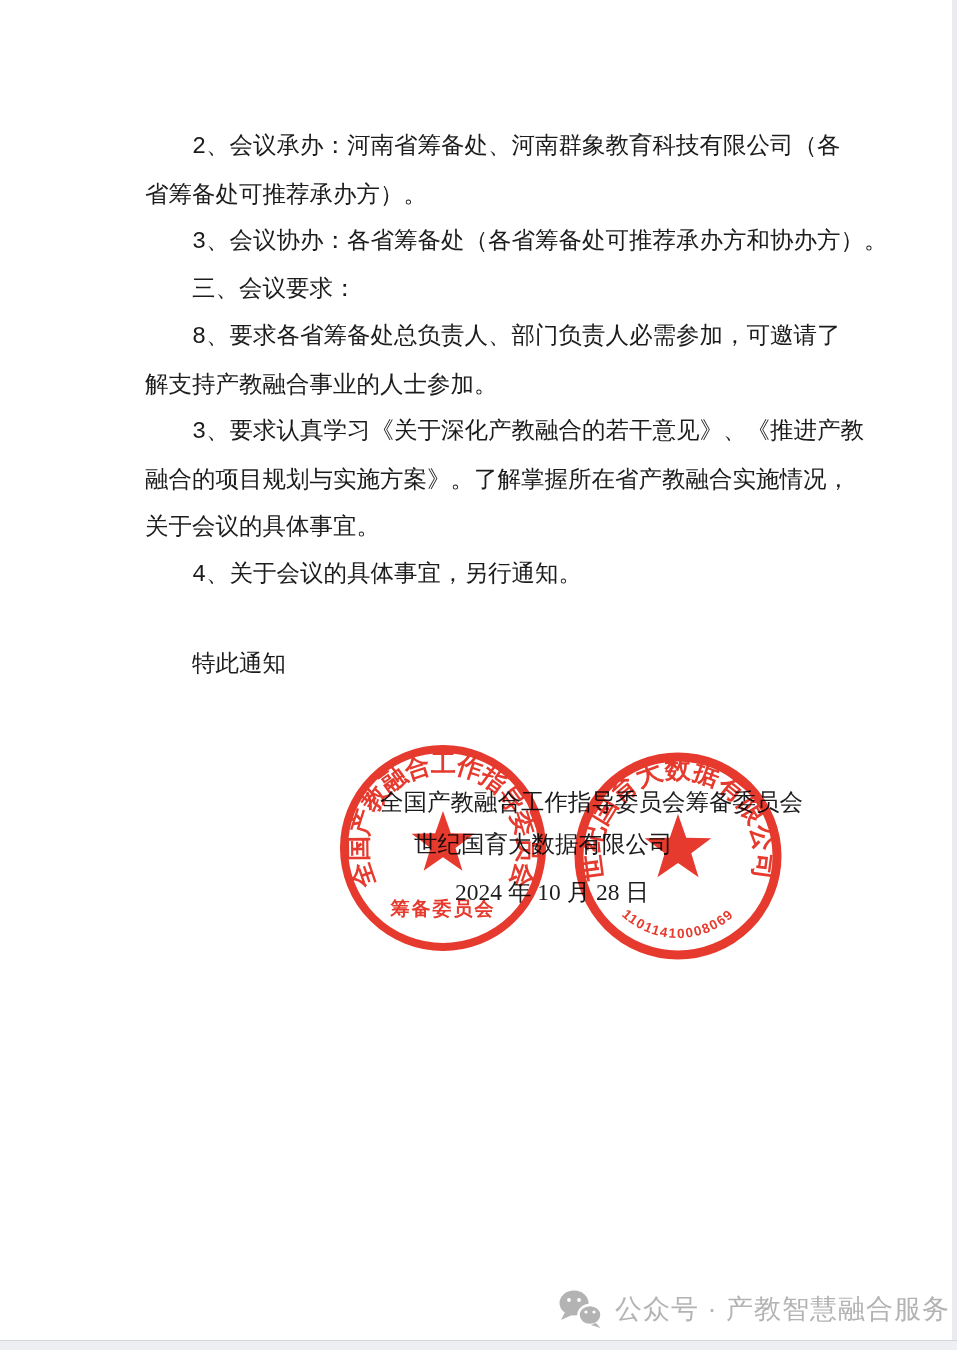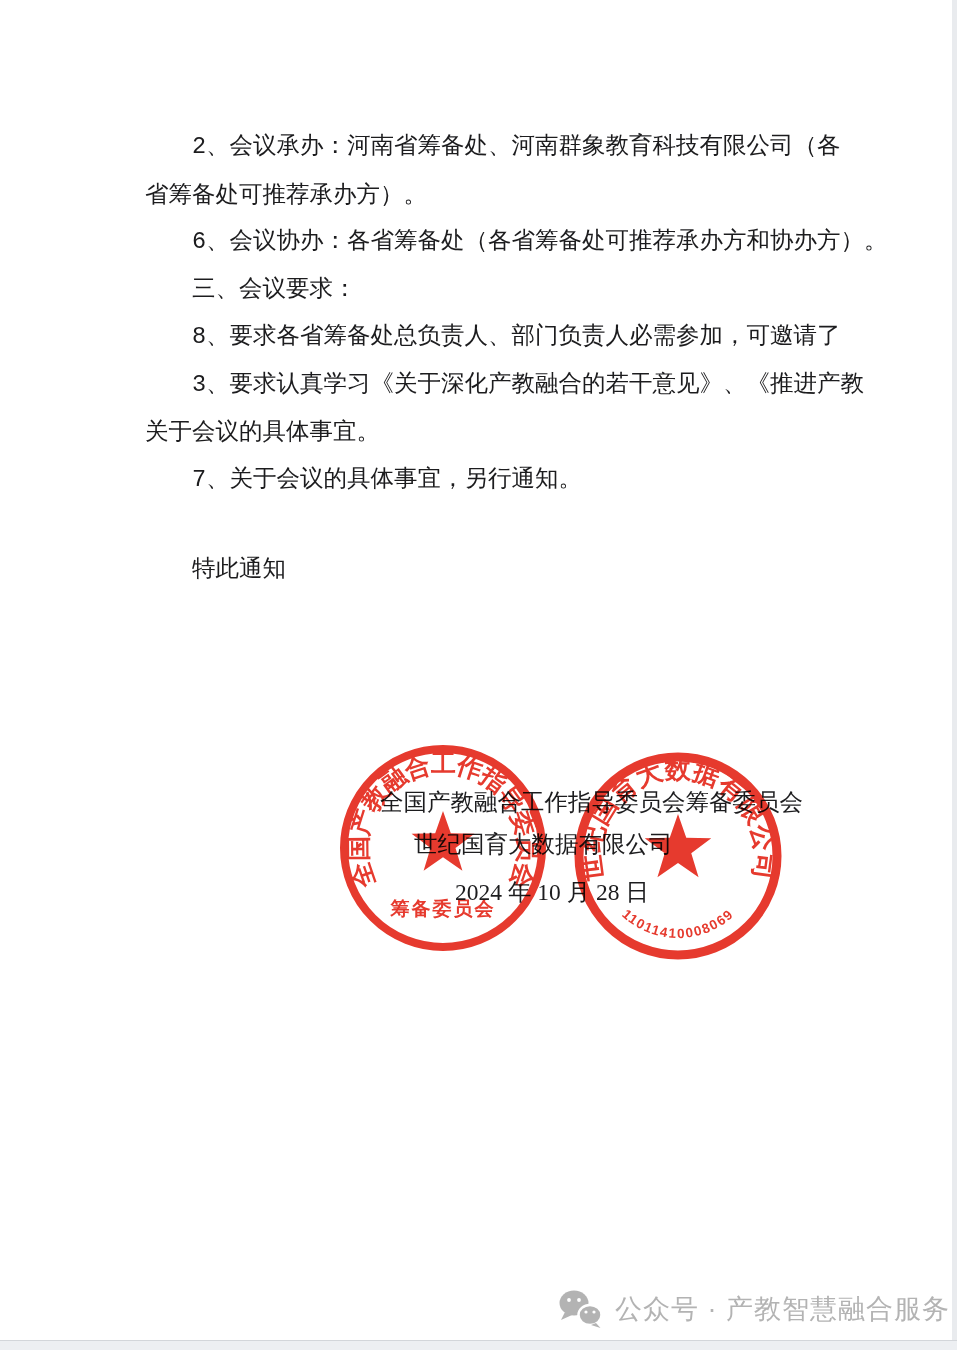--- a/index.html
+++ b/index.html
@@ -54,33 +54,35 @@
 <body>
 
 <div class="page">
 
   <div class="body-text">
 
       <div class="line indent">2、会议承办：河南省筹备处、河南群象教育科技有限公司（各</div>
 
       <div class="line flow">省筹备处可推荐承办方）。</div>
 
-      <div class="line indent">6、会议协办：各省筹备处（各省筹备处可推荐承办方和协办方）。</div>
+      <div class="line indent">3、会议协办：各省筹备处（各省筹备处可推荐承办方和协办方）。</div>
 
       <div class="line indent">三、会议要求：</div>
 
       <div class="line indent">8、要求各省筹备处总负责人、部门负责人必需参加，可邀请了</div>
 
+      <div class="line flow">解支持产教融合事业的人士参加。</div>
 
       <div class="line indent">3、要求认真学习《关于深化产教融合的若干意见》、《推进产教</div>
 
+      <div class="line flow">融合的项目规划与实施方案》。了解掌握所在省产教融合实施情况，</div>
 
       <div class="line flow">关于会议的具体事宜。</div>
 
-      <div class="line indent">7、关于会议的具体事宜，另行通知。</div>
+      <div class="line indent">4、关于会议的具体事宜，另行通知。</div>
 
       <div class="line indent-spaced">特此通知</div>
 
   </div>
 
   <div class="sig sig1">全国产教融合工作指导委员会筹备委员会</div>
   <div class="sig sig2">世纪国育大数据有限公司</div>
   <div class="sig sig3">2024 年 10 月 28 日</div>
 
   <svg class="seal seal-left" viewBox="0 0 214 214">

